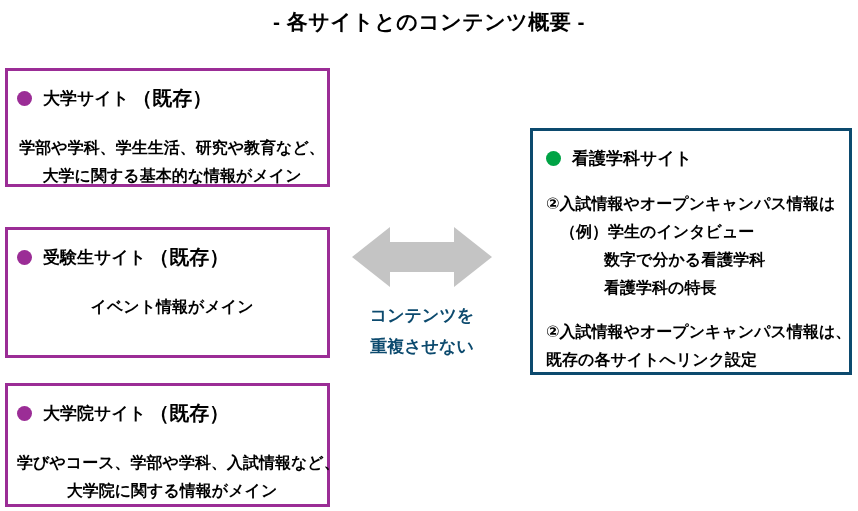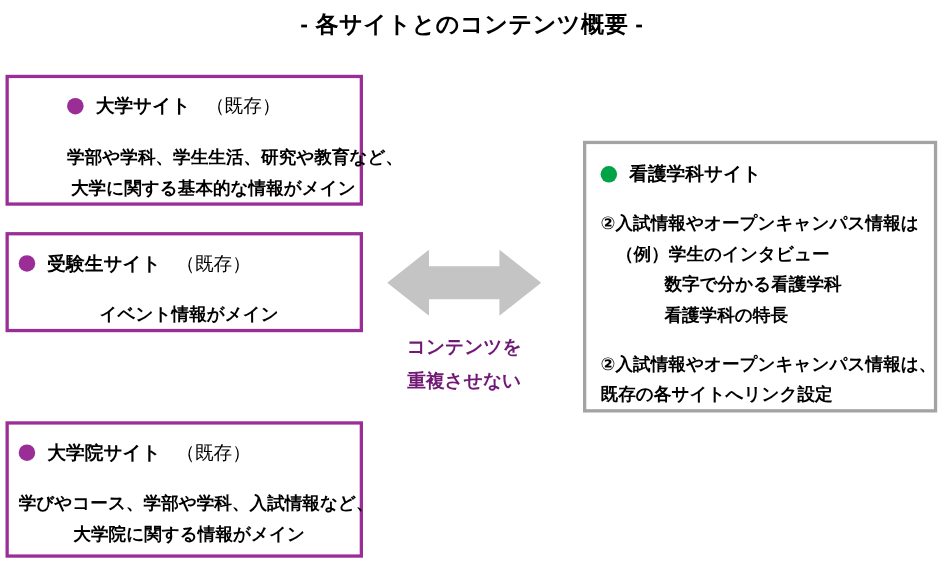--- a/index.html
+++ b/index.html
@@ -34,21 +34,21 @@
     position: absolute;
     box-sizing: border-box;
     background: #ffffff;
   }
   .purple-box {
     border: 3px solid #9B2D96;
     left: 5px;
     width: 325px;
   }
   .green-box {
-    border: 3px solid #a3a3a3;
+    border: 3px solid #0c4a6e;
     left: 530px;
     top: 128px;
     width: 322px;
     height: 247px;
   }
 
   .box-head {
     display: flex;
     align-items: center;
     white-space: nowrap;
@@ -62,23 +62,23 @@
   }
   .bullet-purple { background: #9B2D96; }
   .bullet-green  { background: #00A345; }
 
   .head-label {
     font-size: 17px;
     font-weight: bold;
     margin-left: 11px;
   }
   .head-sub {
-    font-size: 17px;
-    font-weight: normal;
-    margin-left: 14px;
+    font-size: 20px;
+    font-weight: bold;
+    margin-left: 3px;
   }
 
   .box-body {
     font-size: 16px;
     font-weight: bold;
     line-height: 28px;
     white-space: nowrap;
   }
   .indent-1 { padding-left: 14px; }
   .indent-2 { padding-left: 58px; }
@@ -102,45 +102,45 @@
   }
   #arrow-wrap svg { display: block; }
 
   
   #arrow-caption {
     position: absolute;
     left: 352px;
     top: 300px;
     width: 140px;
     text-align: center;
-    color: #701a75;
+    color: #0c4a6e;
     font-size: 17px;
     font-weight: bold;
     line-height: 31px;
     white-space: nowrap;
   }
 </style>
 </head>
 <body>
 
 <div id="page-title">- 各サイトとのコンテンツ概要 -</div>
 
-<div class="site-box purple-box" style="top:68px; height:119px;padding-left:44px;">
+<div class="site-box purple-box" style="top:68px; height:119px;">
   <div class="box-head">
     <span class="bullet bullet-purple"></span>
     <span class="head-label">大学サイト</span>
     <span class="head-sub">（既存）</span>
   </div>
   <div class="box-body">
     <div>学部や学科、学生生活、研究や教育など、</div>
     <div>大学に関する基本的な情報がメイン</div>
   </div>
 </div>
 
-<div class="site-box purple-box" style="top:211px; height:91px;">
+<div class="site-box purple-box" style="top:227px; height:131px;">
   <div class="box-head">
     <span class="bullet bullet-purple"></span>
     <span class="head-label">受験生サイト</span>
     <span class="head-sub">（既存）</span>
   </div>
   <div class="box-body">
     <div>イベント情報がメイン</div>
   </div>
 </div>
 

